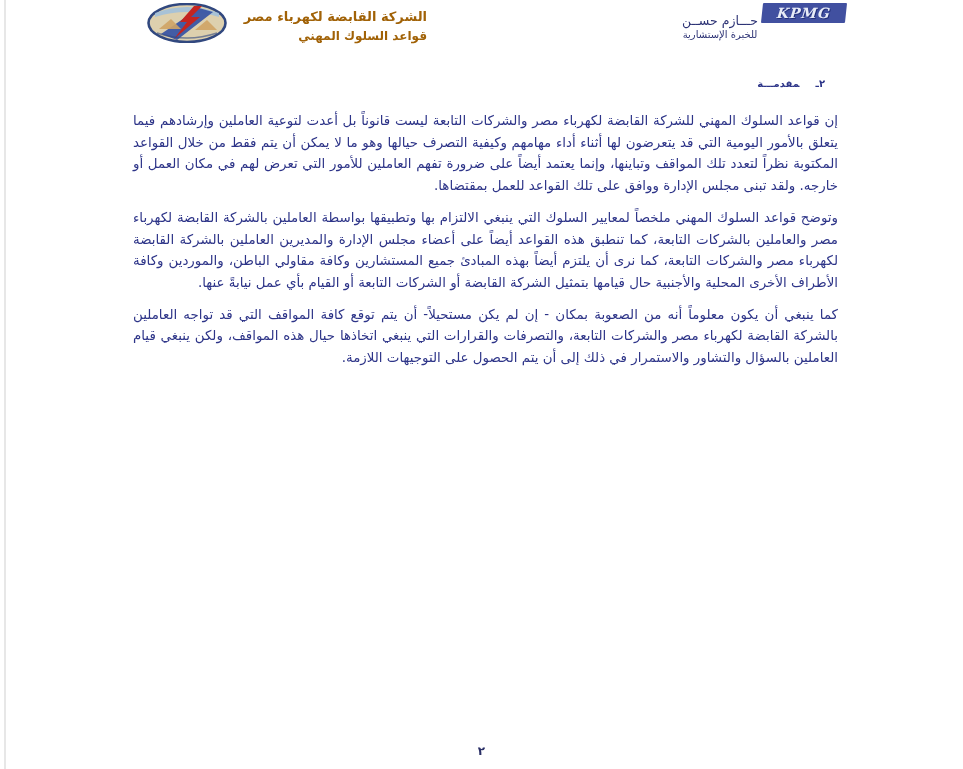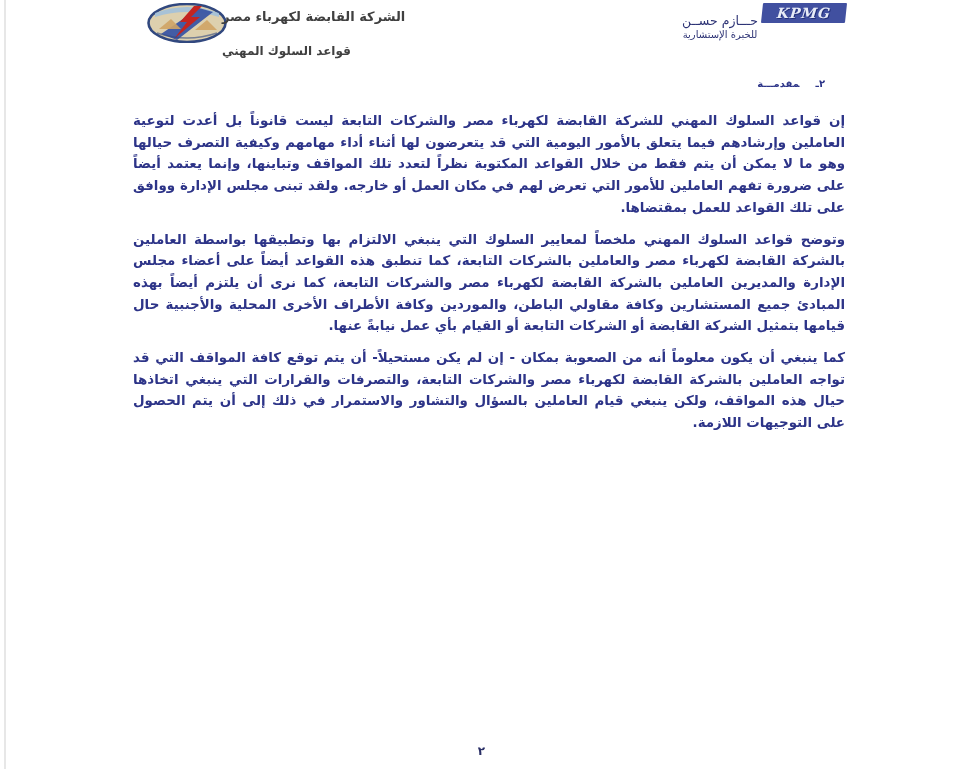--- a/index.html
+++ b/index.html
@@ -6,25 +6,25 @@
   body{
     width:963px;height:769px;background:#ffffff;overflow:hidden;
     font-family:"DejaVu Sans", sans-serif;
   }
   .page{position:relative;width:963px;height:769px;background:#ffffff;}
   .scan-edge{position:absolute;left:4px;top:0;width:2px;height:769px;background:#e7e7e7;}
 
   
   .logo-wrap{position:absolute;left:147px;top:3px;width:80px;height:40px;}
   .company-block{
-    position:absolute;left:222px;top:8px;width:205px;text-align:left;
-    color:#404040;font-weight:bold;direction:rtl;
+    position:absolute;left:222px;top:8px;width:205px;text-align:right;
+    color:#a16207;font-weight:bold;direction:rtl;
   }
   .company-name{font-size:13px;line-height:18px;}
-  .doc-title{font-size:12px;line-height:16px;margin-top:17px;}
+  .doc-title{font-size:12px;line-height:16px;margin-top:2px;}
 
   .kpmg-box{
     position:absolute;left:762px;top:3px;width:84px;height:20px;
     background:#4150a0;border-radius:1px;
     display:flex;align-items:center;justify-content:center;
     transform:skewX(-6deg);
   }
   .kpmg-box span{
     font-family:"DejaVu Serif", serif;font-style:italic;font-weight:bold;
     font-size:14px;letter-spacing:1px;color:#e8ecf7;
@@ -43,21 +43,21 @@
     color:#2c3488;font-weight:bold;font-size:10px;text-align:right;
   }
   .section-number{margin-left:16px;}
 
   
   .body-text{
     position:absolute;top:110px;left:133px;width:717px;direction:rtl;
     color:#2d3488;font-size:13.4px;line-height:21.7px;
     text-align:justify;text-align-last:right;
   }
-  .body-text p{margin:0 5px 10px 0;font-weight:bold;}
+  .body-text p{margin:0 12px 10px 0;}
 
   
   .page-number{
     position:absolute;top:744px;left:0;width:963px;text-align:center;
     color:#2a2f66;font-size:12px;font-weight:bold;
   }
 </style>
 </head>
 <body>
 

